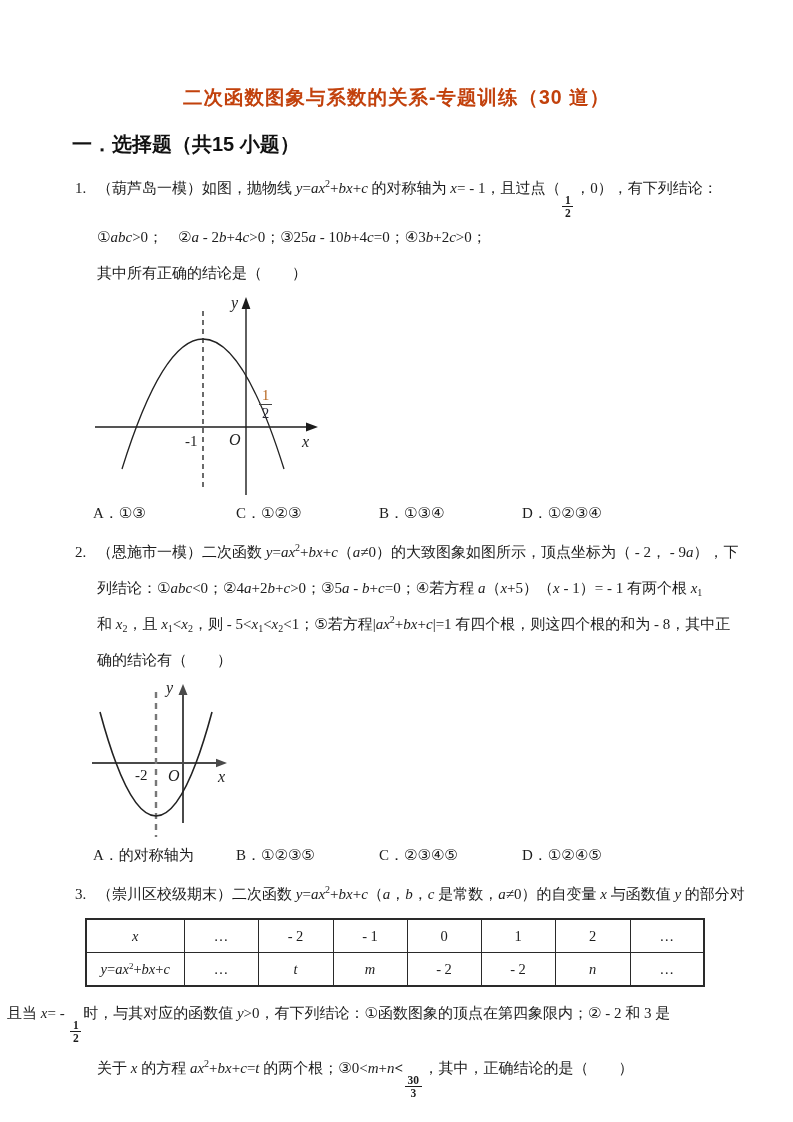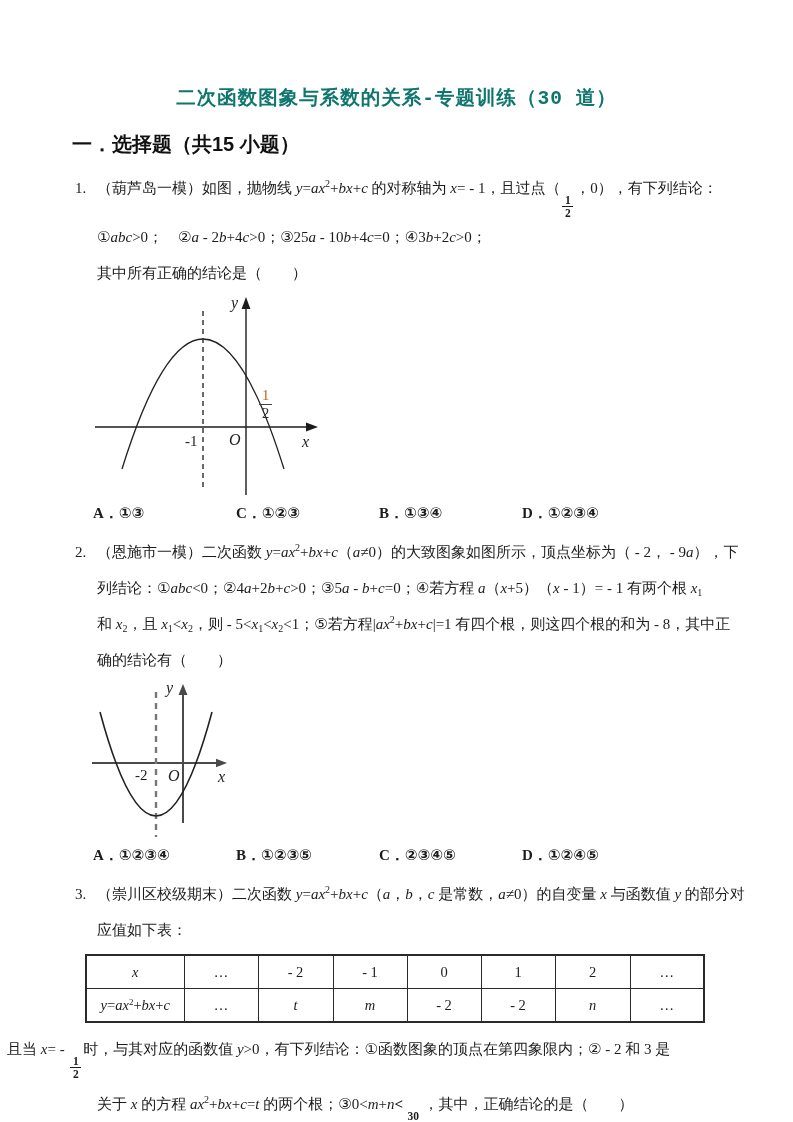--- a/index.html
+++ b/index.html
@@ -4,22 +4,22 @@
 <style>
   html,body{margin:0;padding:0;background:#e8e8e8;}
   .page{
     position:relative;width:793px;height:1122px;margin:0 auto;background:#ffffff;
     overflow:hidden;color:#1c1c1c;
     font-family:"Liberation Serif","DejaVu Serif","DejaVu Sans",serif;
     font-size:15px;
   }
   .title{
     padding-top:84px;margin:0;text-align:center;
-    font-family:Liberation Mono, monospace;
-    font-size:19.5px;font-weight:700;letter-spacing:1px;color:#0f766e;
+    font-family:Liberation Sans, sans-serif;
+    font-size:19.5px;font-weight:700;letter-spacing:1px;color:#c2410c;
   }
   .section-header{
     margin:20px 0 0 72px;
     font-family:"Liberation Sans","DejaVu Sans",sans-serif;
     font-size:20px;font-weight:700;color:#111;
   }
   .question{margin:0;}
   .q1{margin-top:12px;}
   .q2{margin-top:8px;}
   .q3{margin-top:8px;}
@@ -45,21 +45,21 @@
   .glabel{position:absolute;line-height:1;font-size:15px;color:#1c1c1c;}
   .glabel.itl{font-style:italic;font-size:16px;}
   .gfrac{
     position:absolute;display:flex;flex-direction:column;align-items:center;
     line-height:1.15;font-size:14.5px;
   }
   .gfrac .gfn{color:#b5651d;border-bottom:1.3px solid #444;padding:0 3px;}
   .gfrac .gfd{color:#2a2a3a;}
   
   .options{display:flex;padding-left:93px;margin-top:2px;height:26px;line-height:26px;white-space:nowrap;}
-  .options span{width:143px;flex:0 0 auto;font-weight:bold;}
+  .options span{width:143px;flex:0 0 auto;}
   .options span:last-child{width:auto;}
   
   .vtable{
     border-collapse:collapse;margin:6px 0 0 85px;table-layout:fixed;
     border:2px solid #2a2a2a;
   }
   .vtable td{
     border:1.2px solid #2a2a2a;height:32px;text-align:center;vertical-align:middle;
     font-size:14.5px;padding:0;overflow:hidden;
   }
@@ -130,33 +130,32 @@
         <line x1="68" y1="12" x2="68" y2="157" stroke="#777" stroke-width="2.4" stroke-dasharray="6,5"></line>
         <path d="M 12 32 Q 68 240 124 32" fill="none" stroke="#222" stroke-width="1.6"></path>
       </svg>
       <div class="glabel itl" style="left:78px;top:0px;">y</div>
       <div class="glabel itl" style="left:130px;top:89px;">x</div>
       <div class="glabel itl" style="left:80px;top:88px;">O</div>
       <div class="glabel" style="left:47px;top:88px;">-2</div>
     </div>
 
     <div class="options">
-      <span>A．①②③④</span>
+      <span>A．的对称轴为</span>
       <span>B．①②③⑤</span>
       <span>C．②③④⑤</span>
       <span>D．①②④⑤</span>
     </div>
   </div>
 
   <div class="question q3">
     <div class="qline">
       <span class="qnum">3.</span>
       <span><span>（崇川区校级期末）二次函数 </span><span class="it">y</span><span>=</span><span class="it">ax</span><span class="sup">2</span><span>+</span><span class="it">bx</span><span>+</span><span class="it">c</span><span>（</span><span class="it">a</span><span>，</span><span class="it">b</span><span>，</span><span class="it">c</span><span> 是常数，</span><span class="it">a</span><span>≠0）的自变量 </span><span class="it">x</span><span> 与函数值 </span><span class="it">y</span><span> 的部分对</span></span>
     </div>
-    <div class="qline">应值如下表：</div>
 
     <table class="vtable">
       <colgroup>
         <col style="width:98px">
           <col style="width:74px">
           <col style="width:75px">
           <col style="width:74px">
         <col style="width:74px">
           <col style="width:74px">
           <col style="width:75px">

